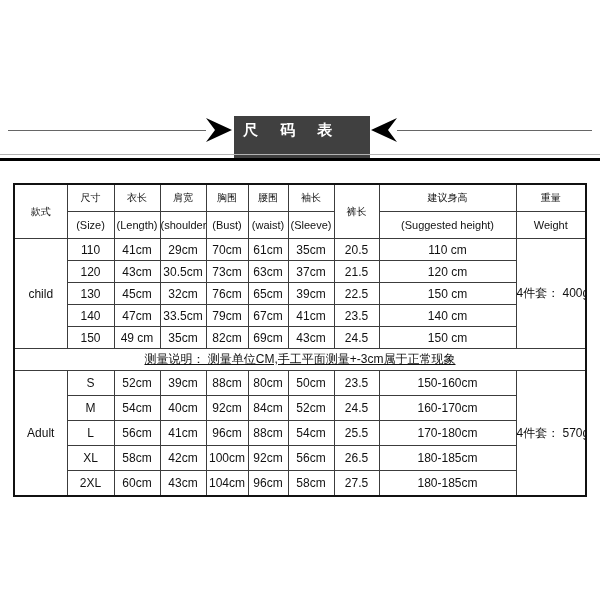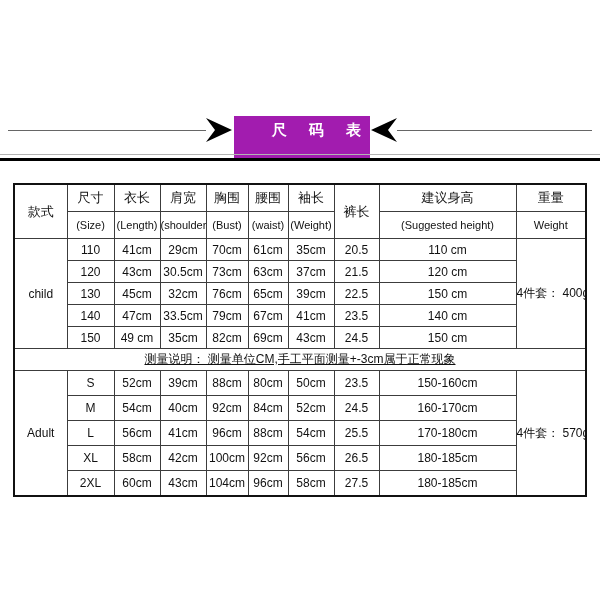--- a/index.html
+++ b/index.html
@@ -9,40 +9,40 @@
   }
   
   .rule-line{position:absolute;height:1px;background:#666;top:130px;}
   #rule-left{left:8px;width:198px;}
   #rule-right{left:397px;width:195px;}
   .ribbon{position:absolute;top:117px;width:26px;height:26px;}
   #ribbon-left{left:206px;}
   #ribbon-right{left:371px;}
   #banner-rect{
     position:absolute;left:234px;top:116px;width:136px;height:43px;
-    background:#a21caf;color:#fff;text-align:right;line-height:28px;
+    background:#404040;color:#fff;text-align:left;line-height:28px;
     font-size:15px;font-weight:bold;letter-spacing:9px;text-indent:9px;
   }
   #banner-subtitle{
     position:absolute;left:0;top:144px;width:600px;text-align:center;
     font-size:8px;color:#999;letter-spacing:4px;
   }
   #rule-thin{position:absolute;left:0;top:154px;width:600px;height:1px;background:#b3b3b3;}
   #rule-thick{position:absolute;left:0;top:158px;width:600px;height:3px;background:#000;}
   
   #size-table{
     position:absolute;left:13px;top:183px;width:572px;
     border-collapse:collapse;table-layout:fixed;
     border:2px solid #111;
   }
   #size-table th,#size-table td{
     border:1px solid #3c3c3c;text-align:center;vertical-align:middle;
     padding:0;font-weight:normal;color:#111;overflow:hidden;white-space:nowrap;
   }
-  #size-table thead th.zh{font-size:13px;height:26px;}
+  #size-table thead th.zh{font-size:10px;height:26px;}
   #size-table thead th.en{font-size:11px;height:26px;}
   #size-table td{font-size:12px;}
   .child-row td{height:21px;}
   .adult-row td{height:24px;}
   .note-row td{height:21px;font-size:12px;text-decoration:underline;}
   .style-cell{font-size:20px;}
   .weight-cell{font-size:12px;}
 </style>
 </head>
 <body>
@@ -91,21 +91,21 @@
         <th class="zh" rowspan="2">裤长</th>
         <th class="zh">建议身高</th>
         <th class="zh">重量</th>
       </tr>
       <tr>
         <th class="en">(Size)</th>
         <th class="en">(Length)</th>
         <th class="en">(shoulder)</th>
         <th class="en">(Bust)</th>
         <th class="en">(waist)</th>
-        <th class="en">(Weight)</th>
+        <th class="en">(Sleeve)</th>
         <th class="en">(Suggested height)</th>
         <th class="en">Weight</th>
       </tr>
     </thead>
     <tbody>
         <tr class="child-row">
           <td rowspan="5" class="style-cell">child</td>
           <td>110</td>
           <td>41cm</td>
           <td>29cm</td>

